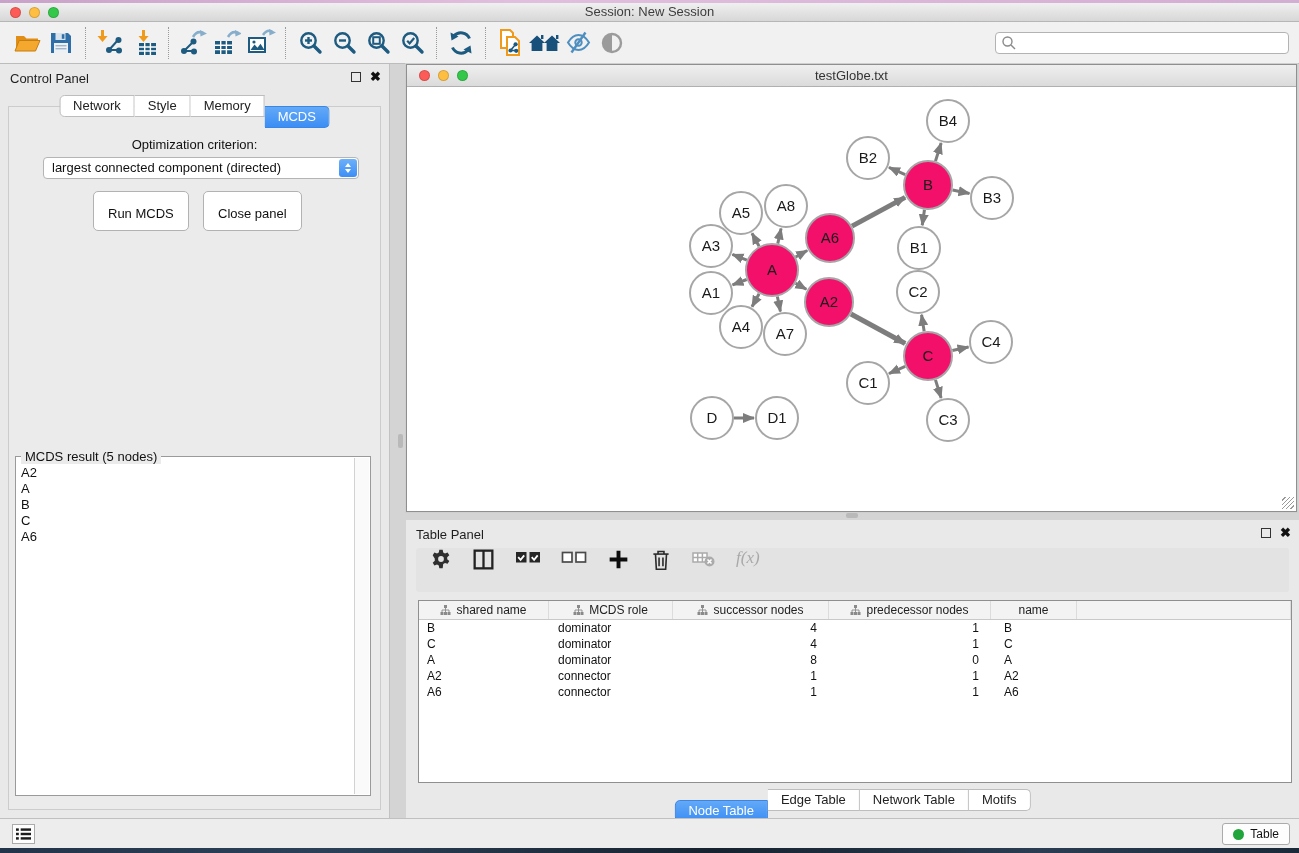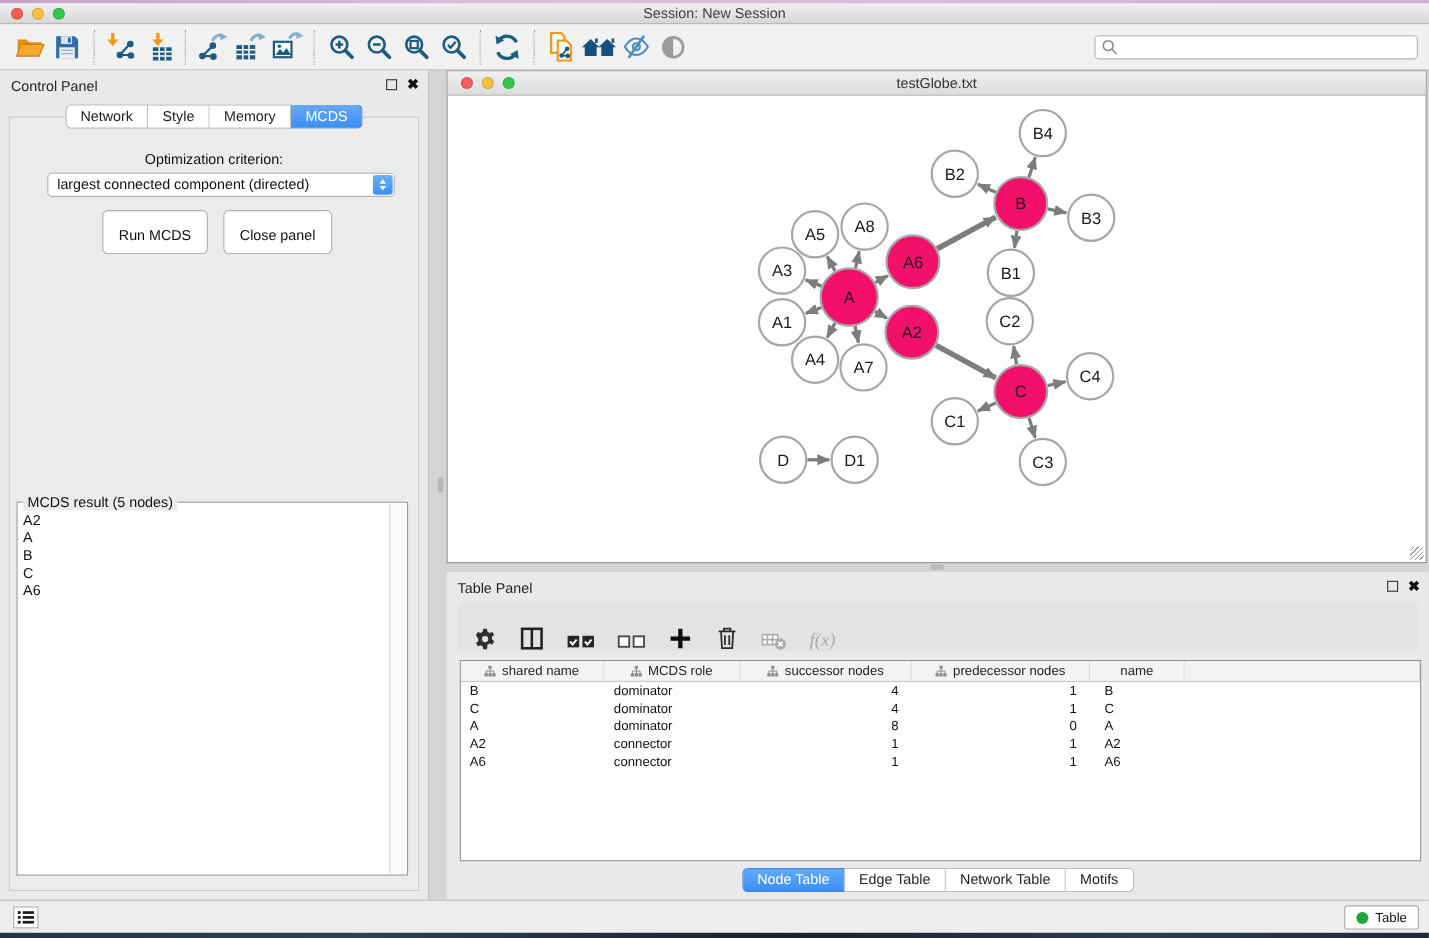--- a/index.html
+++ b/index.html
@@ -31,21 +31,21 @@
   .panel-title { position:absolute; left:10px; top:7px; font-size:13px; color:#1f1f1f; }
   .panel-icons { position:absolute; right:8px; top:7px; display:flex; gap:9px; align-items:center; }
   .float-ico { width:10px; height:10px; border:1.5px solid #333; display:inline-block; }
   .close-ico { font-size:13px; font-weight:bold; color:#111; line-height:11px; }
 
   .segs { display:inline-flex; }
   .seg { height:22px; line-height:20px; padding:0 13px; font-size:13px; color:#222;
     background:#fff; border:1px solid #bdbdbd; border-left:none; cursor:default; }
   .seg:first-child { border-left:1px solid #bdbdbd; border-radius:5px 0 0 5px; }
   .seg:last-child { border-radius:0 5px 5px 0; }
-  .seg.active { background:linear-gradient(#63a9f7,#3b8ef5); border-color:#3b86e5; color:#fff; }
+  .seg.active { background:linear-gradient(#63a9f7,#3b8ef5); border-color:#3b86e5; color:#fff;margin-top:11px; }
 
   #cp-tabs { position:absolute; left:50%; transform:translateX(-50%); top:31px; z-index:2; }
   #cp-content { position:absolute; left:8px; right:8px; top:42px; bottom:8px;
     border:1px solid #cccccc; background:#ebebeb; }
   #opt-label { position:absolute; left:0; right:0; top:30px; text-align:center; font-size:13px; color:#111; }
   #criterion-select { position:absolute; left:34px; top:50px; width:316px; height:22px;
     background:#fff; border:1px solid #b4b4b4; border-radius:4px;
     font-size:13px; line-height:20px; padding-left:8px; color:#111; }
   #select-stepper { position:absolute; right:1px; top:1px; width:18px; height:18px;
     border-radius:3px; background:linear-gradient(#6cb0f9,#3c8ef6);
@@ -77,21 +77,21 @@
   #nw-grip { position:absolute; right:2px; bottom:2px; width:12px; height:12px;
     background:repeating-linear-gradient(135deg,transparent 0 2px,#9a9a9a 2px 3px); }
   #v-divider-thumb { position:absolute; left:398px; top:434px; width:5px; height:14px;
     background:#b9b9b9; border-radius:2px; }
   #h-divider-thumb { position:absolute; left:846px; top:513px; width:12px; height:5px;
     background:#b9b9b9; border-radius:2px; }
 
   
   #table-panel { position:absolute; left:406px; top:520px; width:893px; height:298px; background:#e9e9e9; }
   #tp-toolbar { position:absolute; left:10px; right:10px; top:28px; height:44px;
-    background:#e3e3e3; border-radius:3px; display:flex; align-items:flex-end; gap:20px; padding:0 14px; }
+    background:#e3e3e3; border-radius:3px; display:flex; align-items:flex-start; gap:20px; padding:0 14px; }
   .tp-ico { display:flex; align-items:center; justify-content:center; }
   #fx-label { font-family:"Liberation Serif",serif; font-style:italic; font-size:17px; color:#a9a9a9; }
 
   #node-table { position:absolute; left:12px; top:80px; width:874px; height:183px;
     background:#fff; border:1px solid #8f8f8f; overflow:hidden; }
   #table-header { display:flex; height:19px; background:#f3f3f3; border-bottom:1px solid #c9c9c9; }
   .th { display:flex; align-items:center; justify-content:center; gap:5px;
     font-size:12px; color:#222; border-right:1px solid #dcdcdc; }
   .tr { display:flex; height:16px; align-items:center; }
   .td { font-size:12px; color:#111; white-space:nowrap; overflow:hidden; }

